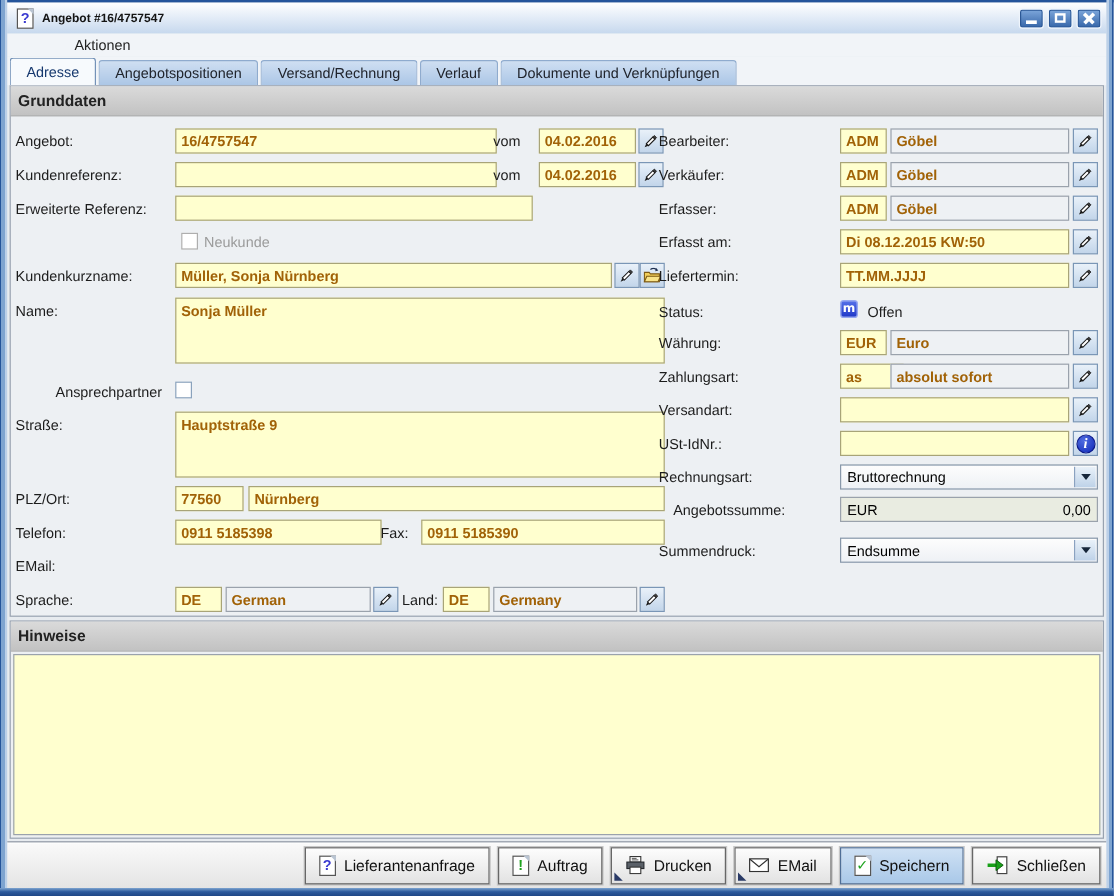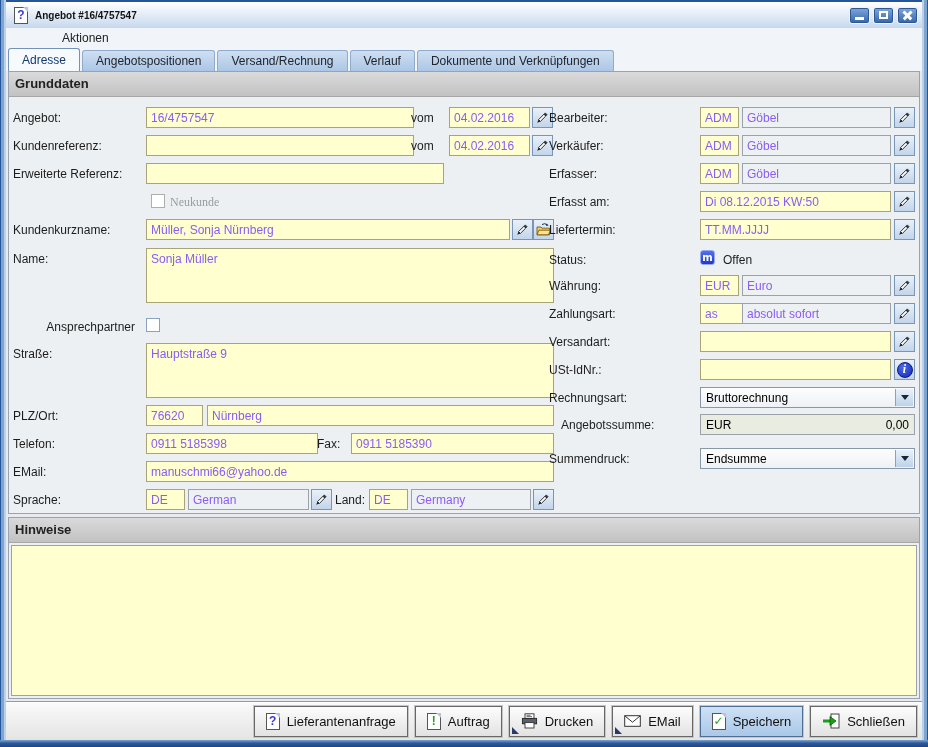--- a/index.html
+++ b/index.html
@@ -51,23 +51,23 @@
   .panel-grunddaten { top:71px; height:443px; }
   .panel-hinweise   { top:517px; height:182px; }
   .panel-header { position:absolute; left:0; right:0; top:0; height:25px;
     background:linear-gradient(180deg,#dadada,#c2c2c2); border-bottom:1px solid #a7a7a7;
     font-weight:bold; font-size:13px; color:#222; line-height:24px; padding-left:6px; }
   .hinweise-area { position:absolute; left:2px; right:2px; top:27px; bottom:2px;
     background:#ffffcf; border:1px solid #9aa2ac; }
 
   
   .lbl { position:absolute; text-align:left; white-space:nowrap; color:#1c1c1c; }
-  .lbl.dis { color:#9b9b9b; text-align:left;font-family:Liberation Serif, serif; }
+  .lbl.dis { color:#9b9b9b; text-align:left; }
   .fld { position:absolute; height:21px; background:#ffffcf; border:1px solid #a8a478;
-    padding:3px 4px 0; white-space:nowrap; overflow:hidden; color:#8b5cf6; }
+    padding:3px 4px 0; white-space:nowrap; overflow:hidden; color:#a16207;font-weight:bold; }
   .fld.ro { background:#eef1f4; border-color:#9aa2ac; }
   .area { height:55px; white-space:pre-wrap; }
   .summe { position:absolute; height:21px; background:#e9ece1; border:1px solid #9aa2ac;
     display:flex; justify-content:space-between; padding:3px 5px 0; color:#000; }
   .pbtn { position:absolute; width:21px; height:21px;
     background:linear-gradient(180deg,#e9f1f9,#c2d5ea); border:1px solid #7a96b6;
     display:flex; align-items:center; justify-content:center; cursor:pointer; }
   .ibtn { position:absolute; width:21px; height:21px; background:linear-gradient(180deg,#e9f1f9,#c2d5ea);
     border:1px solid #7a96b6; display:flex; align-items:center; justify-content:center; cursor:pointer; }
   .info-circle { width:16px; height:16px; border-radius:50%;
@@ -222,30 +222,29 @@
     <span class="lbl" style="left:4px;top:180px;width:128px">Name:</span>
     <div class="fld area" style="left:137px;top:176px;width:408px">Sonja Müller</div>
 
     <span class="lbl" style="left:4px;top:248px;width:122px;text-align:right">Ansprechpartner</span>
     <div class="cb" style="left:137px;top:246px"></div>
 
     <span class="lbl" style="left:4px;top:275px;width:128px">Straße:</span>
     <div class="fld area" style="left:137px;top:271px;width:408px">Hauptstraße 9</div>
 
     <span class="lbl" style="left:4px;top:337px;width:128px">PLZ/Ort:</span>
-    <div class="fld" style="left:137px;top:333px;width:57px">76620</div>
+    <div class="fld" style="left:137px;top:333px;width:57px">77560</div>
     <div class="fld" style="left:198px;top:333px;width:347px">Nürnberg</div>
 
     <span class="lbl" style="left:4px;top:365px;width:128px">Telefon:</span>
     <div class="fld" style="left:137px;top:361px;width:172px">0911 5185398</div>
     <span class="lbl" style="left:308px;top:365px;width:30px">Fax:</span>
     <div class="fld" style="left:342px;top:361px;width:203px">0911 5185390</div>
 
     <span class="lbl" style="left:4px;top:393px;width:128px">EMail:</span>
-    <div class="fld" style="left:137px;top:389px;width:408px">manuschmi66@yahoo.de</div>
 
     <span class="lbl" style="left:4px;top:421px;width:128px">Sprache:</span>
     <div class="fld" style="left:137px;top:417px;width:39px">DE</div>
     <div class="fld ro" style="left:179px;top:417px;width:121px">German</div>
     <div class="pbtn" style="left:302px;top:417px">
         <svg class="ic" width="13" height="13">
           <use href="#ic-pen"></use>
         </svg>
       </div>
     <span class="lbl" style="left:326px;top:421px;width:32px">Land:</span>

